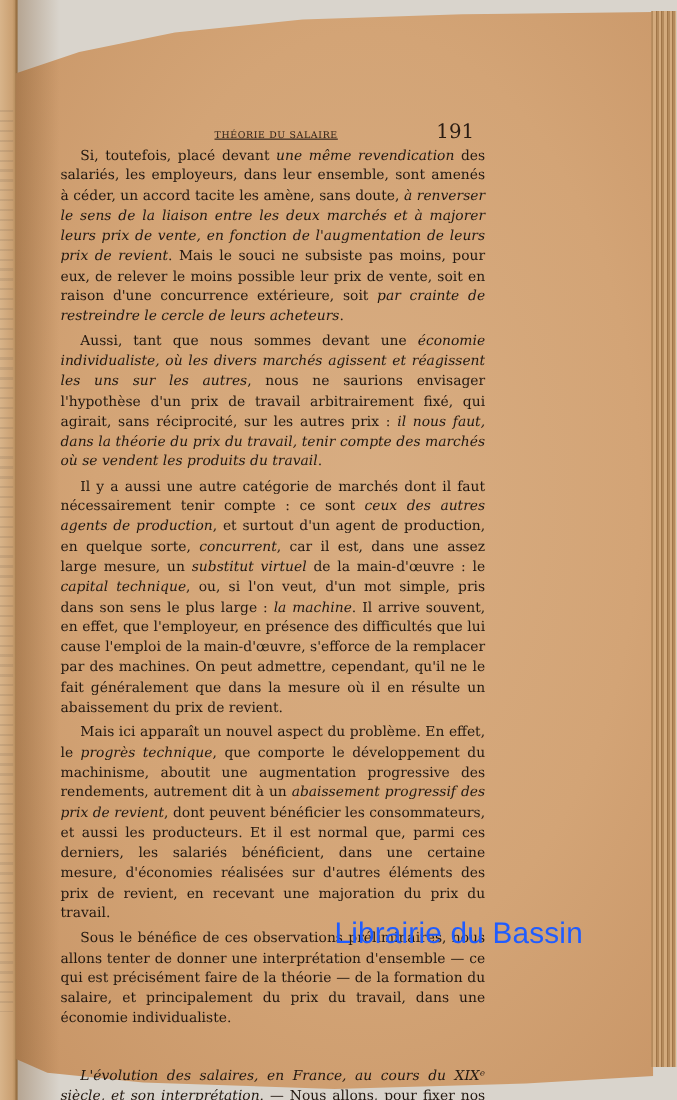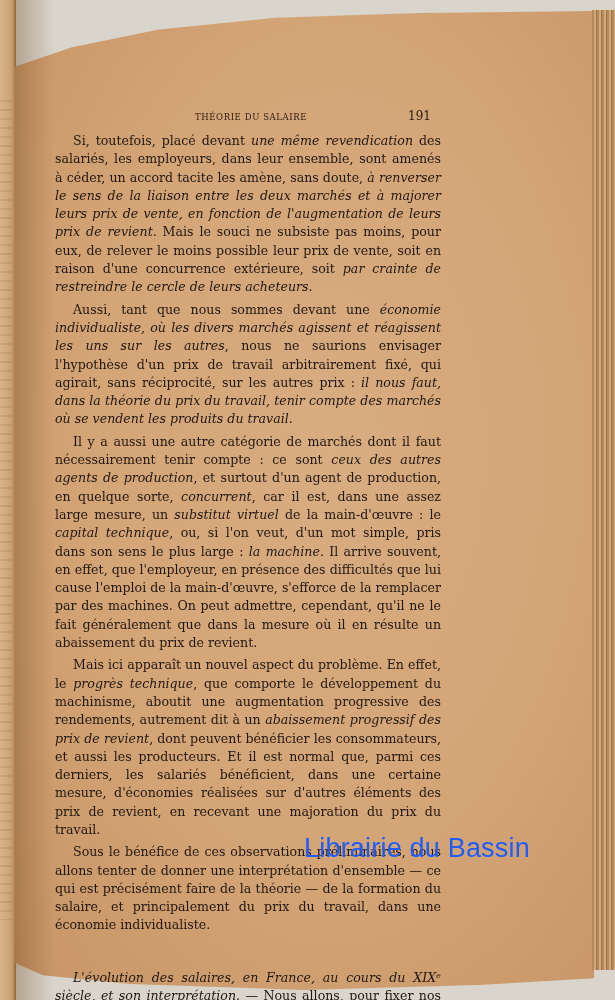--- a/index.html
+++ b/index.html
@@ -30,22 +30,22 @@
   }
   .fore-edge {
     position:absolute; left:592px; top:10px; width:23px; height:960px;
     background:repeating-linear-gradient(90deg,#b48a5c 0 2px,#d3aa7c 2px 4px,#a07548 4px 5px);
   }
   .header {
     position:absolute; left:195px; top:109px; width:236px;
     display:flex; justify-content:space-between; align-items:baseline;
     color:#2a1c12;
   }
-  .running-head { font-size:8.5px; letter-spacing:.6px; font-variant:small-caps; }
-  .page-number { font-size:12px; }
+  .running-head { font-size:8.5px; letter-spacing:.6px; font-variant:small-caps;text-decoration:underline; }
+  .page-number { font-size:18px; }
   .text {
     position:absolute; left:55px; top:132px; width:386px;
     color:#22170f; font-size:12.6px; line-height:18.3px;
     text-align:justify;
   }
   .para { margin:0 0 4px 0; text-indent:18px; }
   .para i { font-style:italic; }
   .para.gap { margin-top:34px; }
   .watermark {
     position:absolute; left:304px; top:833px;

